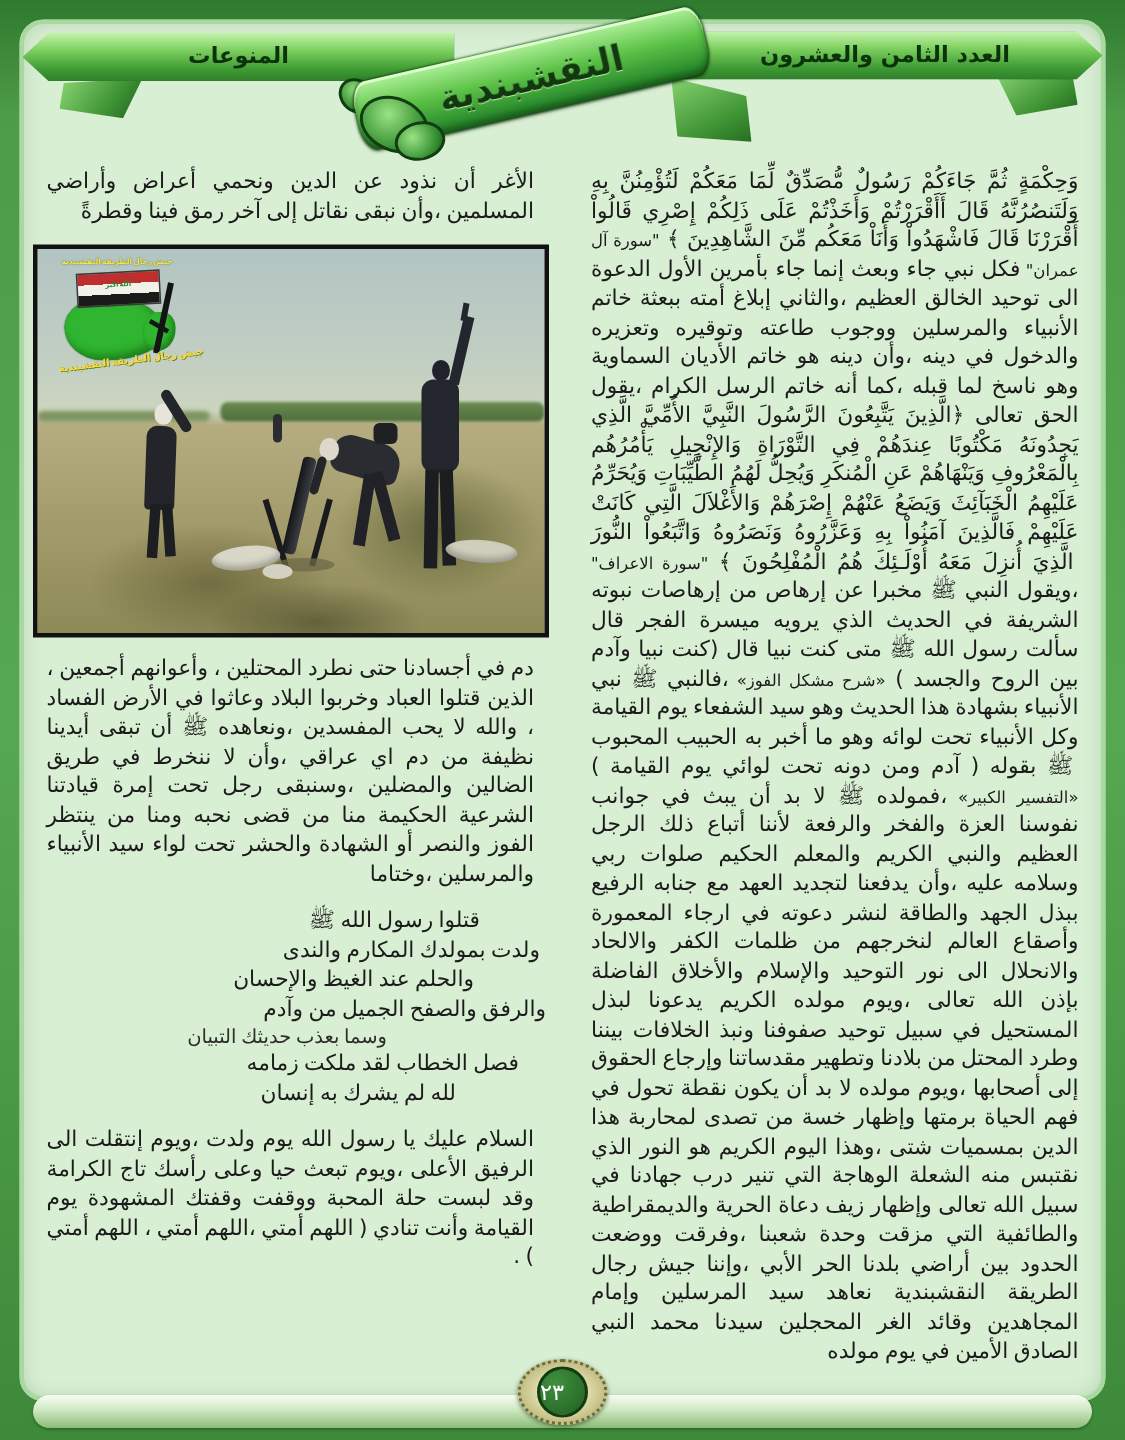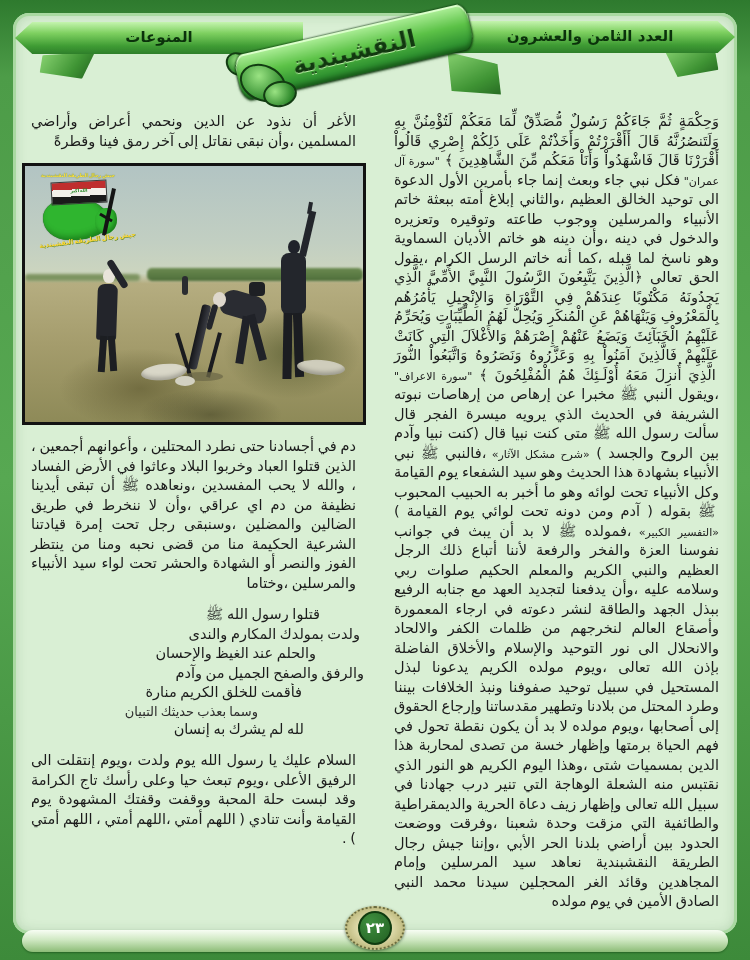--- a/index.html
+++ b/index.html
@@ -107,21 +107,21 @@
   .logo-map{left:4px;top:26px;width:66px;height:42px;background:#2fb52f;border-radius:45% 55% 60% 40%/50% 60% 45% 55%;box-shadow:inset -3px -3px 6px rgba(0,60,0,.45),0 0 1px #0a3a0a;}
   .logo-map2{left:56px;top:36px;width:22px;height:26px;background:#2fb52f;border-radius:50% 40% 55% 45%;box-shadow:inset -2px -2px 4px rgba(0,60,0,.45);}
   .logo-flag{left:12px;top:9px;width:54px;height:21px;transform:rotate(-3deg);border:1px solid #3a3a3a;background:linear-gradient(180deg,#bf2e2e 0 34%,#f2f0ea 34% 67%,#1a1a1a 67% 100%);}
   .logo-flag-text{left:0;right:0;top:6px;color:#2a8a2a;font-size:4.5px;text-align:center;font-weight:bold;}
   .logo-rifle{left:68px;top:16px;width:4px;height:48px;background:#141414;transform:rotate(12deg);}
   .logo-rifle2{left:60px;top:44px;width:14px;height:3px;background:#141414;transform:rotate(30deg);}
   .logo-bottom-text{left:0;top:64px;color:#ffd835;font-size:6.5px;font-weight:bold;white-space:nowrap;transform:rotate(-7deg);text-shadow:.5px .5px 0 #4a7a1a;}
   
   .badge{position:absolute;left:50%;bottom:10px;transform:translateX(-50%);width:60px;height:44px;z-index:5;}
   .badge-ring{position:absolute;inset:0;border-radius:50%;background:radial-gradient(#ece8bc 30%,#b9b578 80%);border:2px dotted #6b6b3e;box-shadow:0 1px 3px rgba(0,30,0,.5);}
-  .badge-core{position:absolute;left:50%;top:50%;transform:translate(-50%,-50%);width:30px;height:30px;border-radius:50%;background:radial-gradient(circle at 35% 30%,#3f8f3f,#225f22);border:2px solid #103c10;display:flex;align-items:center;justify-content:center;color:#fff;font-weight:bold;font-size:15px;}
+  .badge-core{position:absolute;left:50%;top:50%;transform:translate(-50%,-50%);width:30px;height:30px;border-radius:50%;background:radial-gradient(circle at 35% 30%,#3f8f3f,#225f22);border:2px solid #103c10;display:flex;align-items:center;justify-content:flex-start;color:#fff;font-weight:normal;font-size:15px;}
 </style>
 </head>
 <body>
 
 <div class="page">
   <div class="inner"></div>
 
   <div class="header">
     <div class="fold fold-a"></div>
     <div class="fold fold-b"></div>
@@ -145,21 +145,21 @@
   <div class="content">
 
     <div class="col">
       <p>
         <span>وَحِكْمَةٍ ثُمَّ جَاءَكُمْ رَسُولٌ مُّصَدِّقٌ لِّمَا مَعَكُمْ لَتُؤْمِنُنَّ بِهِ وَلَتَنصُرُنَّهُ قَالَ أَأَقْرَرْتُمْ وَأَخَذْتُمْ عَلَى ذَلِكُمْ إِصْرِي قَالُواْ أَقْرَرْنَا قَالَ فَاشْهَدُواْ وَأَنَاْ مَعَكُم مِّنَ الشَّاهِدِينَ ﴾ </span>
         <span class="cite">"سورة آل عمران" </span>
         <span>فكل نبي جاء وبعث إنما جاء بأمرين الأول الدعوة الى توحيد الخالق العظيم ،والثاني إبلاغ أمته ببعثة خاتم الأنبياء والمرسلين ووجوب طاعته وتوقيره وتعزيره والدخول في دينه ،وأن دينه هو خاتم الأديان السماوية وهو ناسخ لما قبله ،كما أنه خاتم الرسل الكرام ،يقول الحق تعالى </span>
         <span>﴿الَّذِينَ يَتَّبِعُونَ الرَّسُولَ النَّبِيَّ الأُمِّيَّ الَّذِي يَجِدُونَهُ مَكْتُوبًا عِندَهُمْ فِي التَّوْرَاةِ وَالإِنْجِيلِ يَأْمُرُهُم بِالْمَعْرُوفِ وَيَنْهَاهُمْ عَنِ الْمُنكَرِ وَيُحِلُّ لَهُمُ الطَّيِّبَاتِ وَيُحَرِّمُ عَلَيْهِمُ الْخَبَآئِثَ وَيَضَعُ عَنْهُمْ إِصْرَهُمْ وَالأَغْلاَلَ الَّتِي كَانَتْ عَلَيْهِمْ فَالَّذِينَ آمَنُواْ بِهِ وَعَزَّرُوهُ وَنَصَرُوهُ وَاتَّبَعُواْ النُّورَ الَّذِيَ أُنزِلَ مَعَهُ أُوْلَـئِكَ هُمُ الْمُفْلِحُونَ ﴾</span>
         <span class="cite">"سورة الاعراف" </span>
         <span>،ويقول النبي ﷺ مخبرا عن إرهاص من إرهاصات نبوته الشريفة في الحديث الذي يرويه ميسرة الفجر قال سألت رسول الله ﷺ متى كنت نبيا قال (كنت نبيا وآدم بين الروح والجسد ) </span>
-        <span class="cite">«شرح مشكل الآثار» </span>
+        <span class="cite">«شرح مشكل الفوز» </span>
         <span>،فالنبي ﷺ نبي الأنبياء بشهادة هذا الحديث وهو سيد الشفعاء يوم القيامة وكل الأنبياء تحت لوائه وهو ما أخبر به الحبيب المحبوب ﷺ بقوله ( آدم ومن دونه تحت لوائي يوم القيامة ) </span>
         <span class="cite">«التفسير الكبير» </span>
         <span>،فمولده ﷺ لا بد أن يبث في جوانب نفوسنا العزة والفخر والرفعة لأننا أتباع ذلك الرجل العظيم والنبي الكريم والمعلم الحكيم صلوات ربي وسلامه عليه ،وأن يدفعنا لتجديد العهد مع جنابه الرفيع ببذل الجهد والطاقة لنشر دعوته في ارجاء المعمورة وأصقاع العالم لنخرجهم من ظلمات الكفر والالحاد والانحلال الى نور التوحيد والإسلام والأخلاق الفاضلة بإذن الله تعالى ،ويوم مولده الكريم يدعونا لبذل المستحيل في سبيل توحيد صفوفنا ونبذ الخلافات بيننا وطرد المحتل من بلادنا وتطهير مقدساتنا وإرجاع الحقوق إلى أصحابها ،ويوم مولده لا بد أن يكون نقطة تحول في فهم الحياة برمتها وإظهار خسة من تصدى لمحاربة هذا الدين بمسميات شتى ،وهذا اليوم الكريم هو النور الذي نقتبس منه الشعلة الوهاجة التي تنير درب جهادنا في سبيل الله تعالى وإظهار زيف دعاة الحرية والديمقراطية والطائفية التي مزقت وحدة شعبنا ،وفرقت ووضعت الحدود بين أراضي بلدنا الحر الأبي ،وإننا جيش رجال الطريقة النقشبندية نعاهد سيد المرسلين وإمام المجاهدين وقائد الغر المحجلين سيدنا محمد النبي الصادق الأمين في يوم مولده</span>
       </p>
     </div>
 
     <div class="col">
       <p>الأغر أن نذود عن الدين ونحمي أعراض وأراضي المسلمين ،وأن نبقى نقاتل إلى آخر رمق فينا وقطرةً</p>
 
       <div class="photo">
@@ -212,22 +212,22 @@
           <div class="logo-bottom-text">جيش رجال الطريقة النقشبندية</div>
         </div>
       </div>
 
       <p>دم في أجسادنا حتى نطرد المحتلين ، وأعوانهم أجمعين ، الذين قتلوا العباد وخربوا البلاد وعاثوا في الأرض الفساد ، والله لا يحب المفسدين ،ونعاهده ﷺ أن تبقى أيدينا نظيفة من دم اي عراقي ،وأن لا ننخرط في طريق الضالين والمضلين ،وسنبقى رجل تحت إمرة قيادتنا الشرعية الحكيمة منا من قضى نحبه ومنا من ينتظر الفوز والنصر أو الشهادة والحشر تحت لواء سيد الأنبياء والمرسلين ،وختاما</p>
       <div class="salut">قتلوا رسول الله ﷺ</div>
       <div class="poem">
         <div class="pl0">ولدت بمولدك المكارم والندى</div>
         <div class="pl1">والحلم عند الغيظ والإحسان</div>
         <div class="pl2">والرفق والصفح الجميل من وآدم</div>
-        <div class="pl4">فأقمت للخلق الكريم منارة</div>
         <div class="pl5">وسما بعذب حديثك التبيان</div>
+        <div class="pl6">فصل الخطاب لقد ملكت زمامه</div>
         <div class="pl9">لله لم يشرك به إنسان</div>
       </div>
       <p>السلام عليك يا رسول الله يوم ولدت ،ويوم إنتقلت الى الرفيق الأعلى ،ويوم تبعث حيا وعلى رأسك تاج الكرامة وقد لبست حلة المحبة ووقفت وقفتك المشهودة يوم القيامة وأنت تنادي ( اللهم أمتي ،اللهم أمتي ، اللهم أمتي ) .</p>
     </div>
   </div>
 
   <div class="bottom-bar"></div>
   <div class="badge">
     <div class="badge-ring"></div>
     <div class="badge-core">

